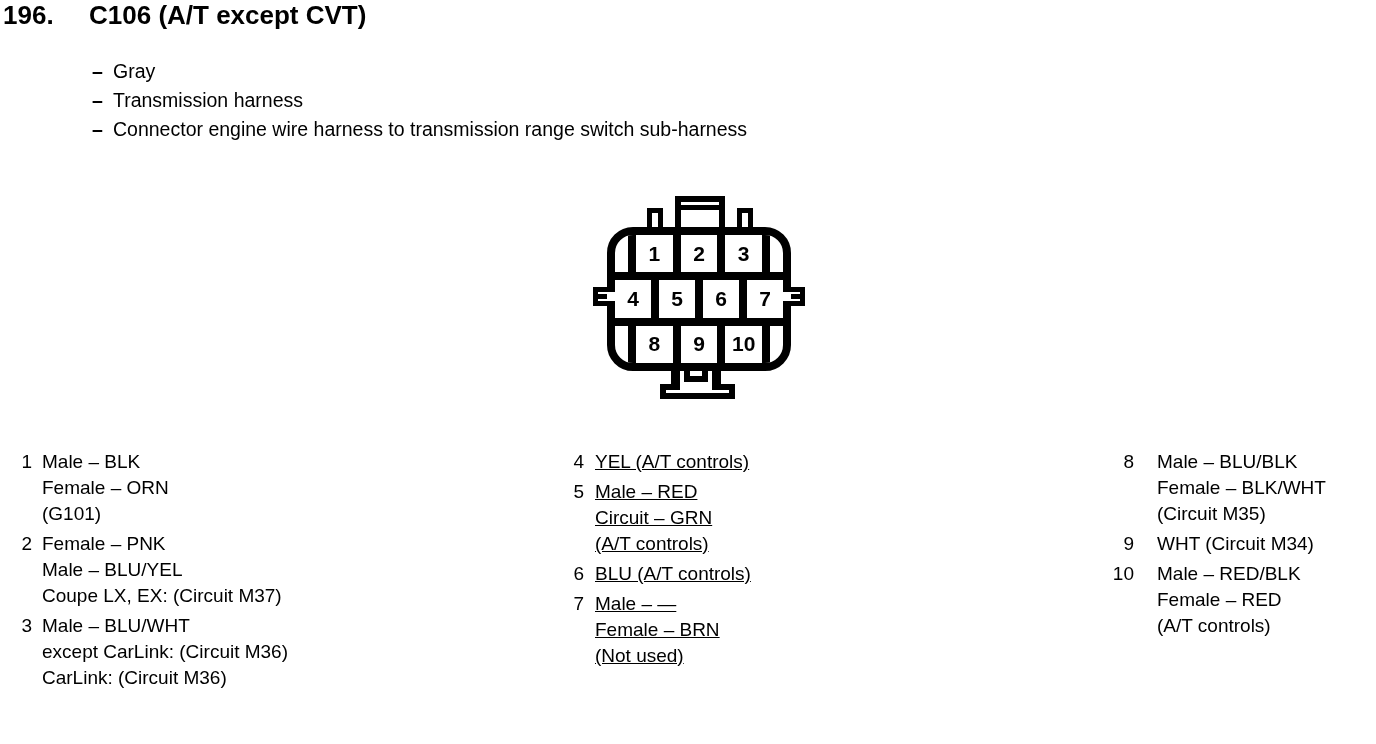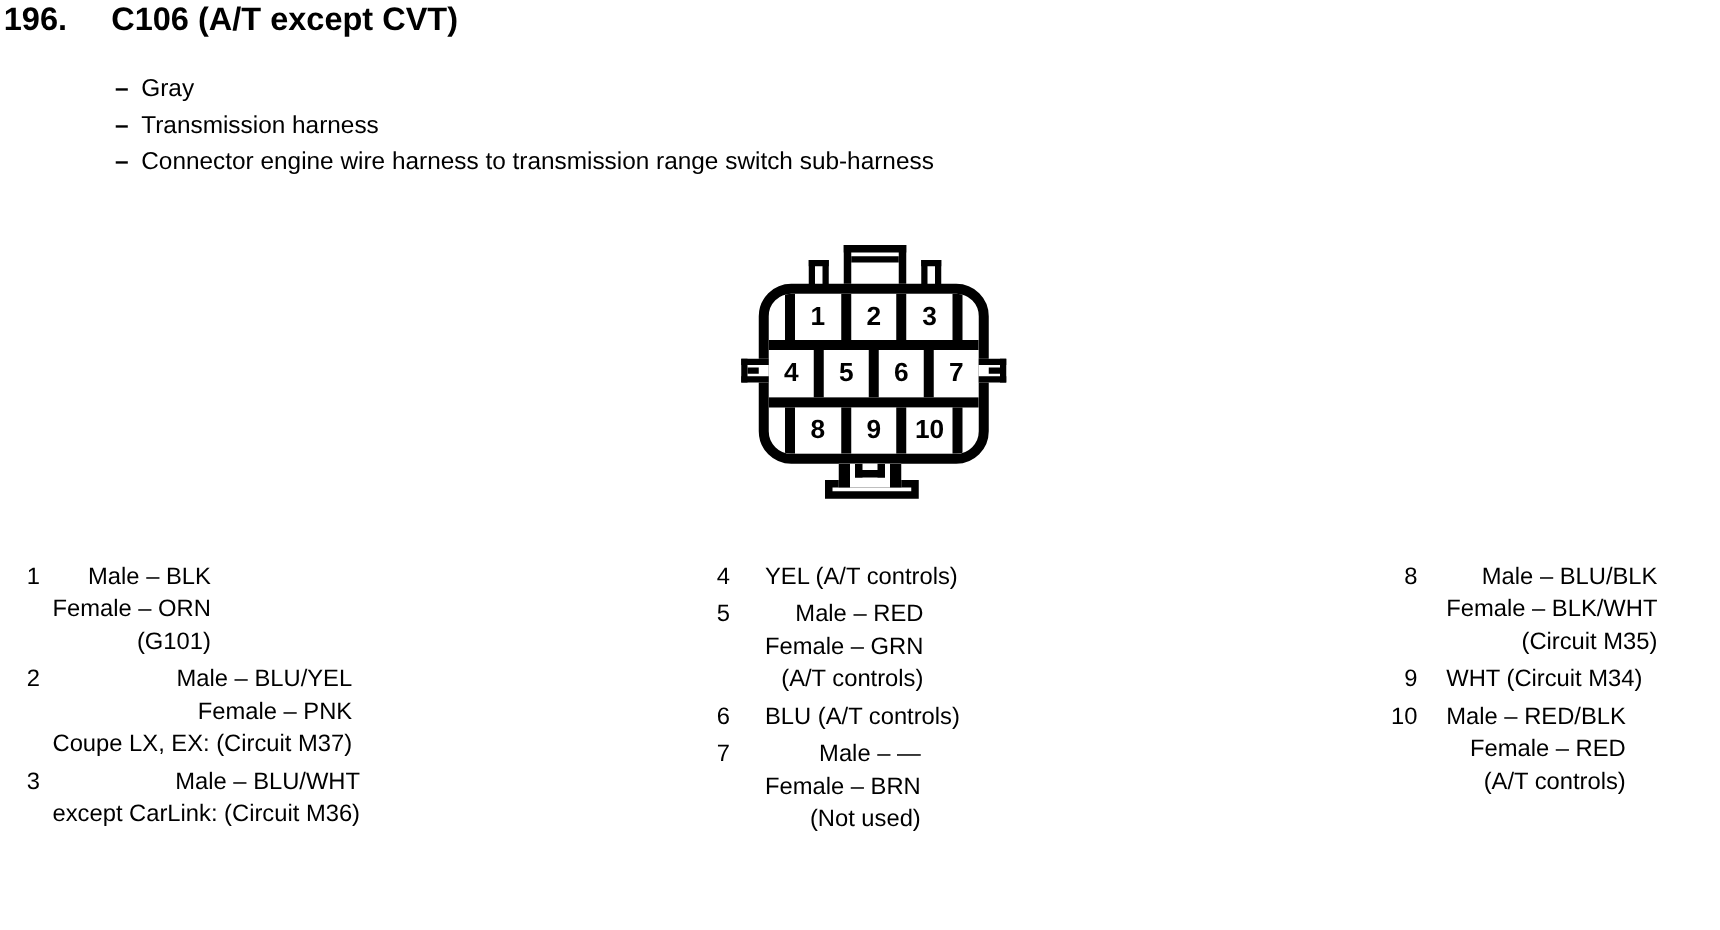--- a/index.html
+++ b/index.html
@@ -46,22 +46,22 @@
                border-left:6px solid #000;border-right:6px solid #000;border-bottom:6px solid #000;}
   .base{position:absolute;left:67px;top:189px;width:75px;height:15px;background:#fff;z-index:1;
         border:6px solid #000;}
 
   
   .pin-col{position:absolute;top:449px;font-size:19px;line-height:26px;}
   .col-1{left:10px;} .col-2{left:562px;} .col-3{left:1100px;}
   .pin-item{display:flex;margin-bottom:4px;}
   .pin-num{width:22px;text-align:right;flex:0 0 auto;}
   .col-3 .pin-num{width:34px;}
-  .pin-lines{margin-left:10px;text-align:right;}
-  .col-2 .pin-lines{margin-left:28px;}
+  .pin-lines{margin-left:10px;}
+  .col-2 .pin-lines{margin-left:11px;text-decoration:underline;}
   .col-3 .pin-lines{margin-left:23px;}
 </style>
 </head>
 <body>
 
 <main class="page">
 
   <h1 class="title"><span class="sec-num">196.</span><span>C106 (A/T except CVT)</span></h1>
 
   <div class="bullets">
@@ -126,45 +126,46 @@
           <div class="pin-num">1</div>
           <div class="pin-lines">
             <div class="pin-line">Male – BLK</div>
             <div class="pin-line">Female – ORN</div>
             <div class="pin-line">(G101)</div>
           </div>
         </div>
         <div class="pin-item">
           <div class="pin-num">2</div>
           <div class="pin-lines">
+            <div class="pin-line">Female – PNK</div>
             <div class="pin-line">Male – BLU/YEL</div>
-            <div class="pin-line">Female – PNK</div>
             <div class="pin-line">Coupe LX, EX: (Circuit M37)</div>
           </div>
         </div>
         <div class="pin-item">
           <div class="pin-num">3</div>
           <div class="pin-lines">
             <div class="pin-line">Male – BLU/WHT</div>
             <div class="pin-line">except CarLink: (Circuit M36)</div>
+            <div class="pin-line">CarLink: (Circuit M36)</div>
           </div>
         </div>
       </div>
       <div class="pin-col col-2">
         <div class="pin-item">
           <div class="pin-num">4</div>
           <div class="pin-lines">
             <div class="pin-line">YEL (A/T controls)</div>
           </div>
         </div>
         <div class="pin-item">
           <div class="pin-num">5</div>
           <div class="pin-lines">
             <div class="pin-line">Male – RED</div>
-            <div class="pin-line">Female – GRN</div>
+            <div class="pin-line">Circuit – GRN</div>
             <div class="pin-line">(A/T controls)</div>
           </div>
         </div>
         <div class="pin-item">
           <div class="pin-num">6</div>
           <div class="pin-lines">
             <div class="pin-line">BLU (A/T controls)</div>
           </div>
         </div>
         <div class="pin-item">

